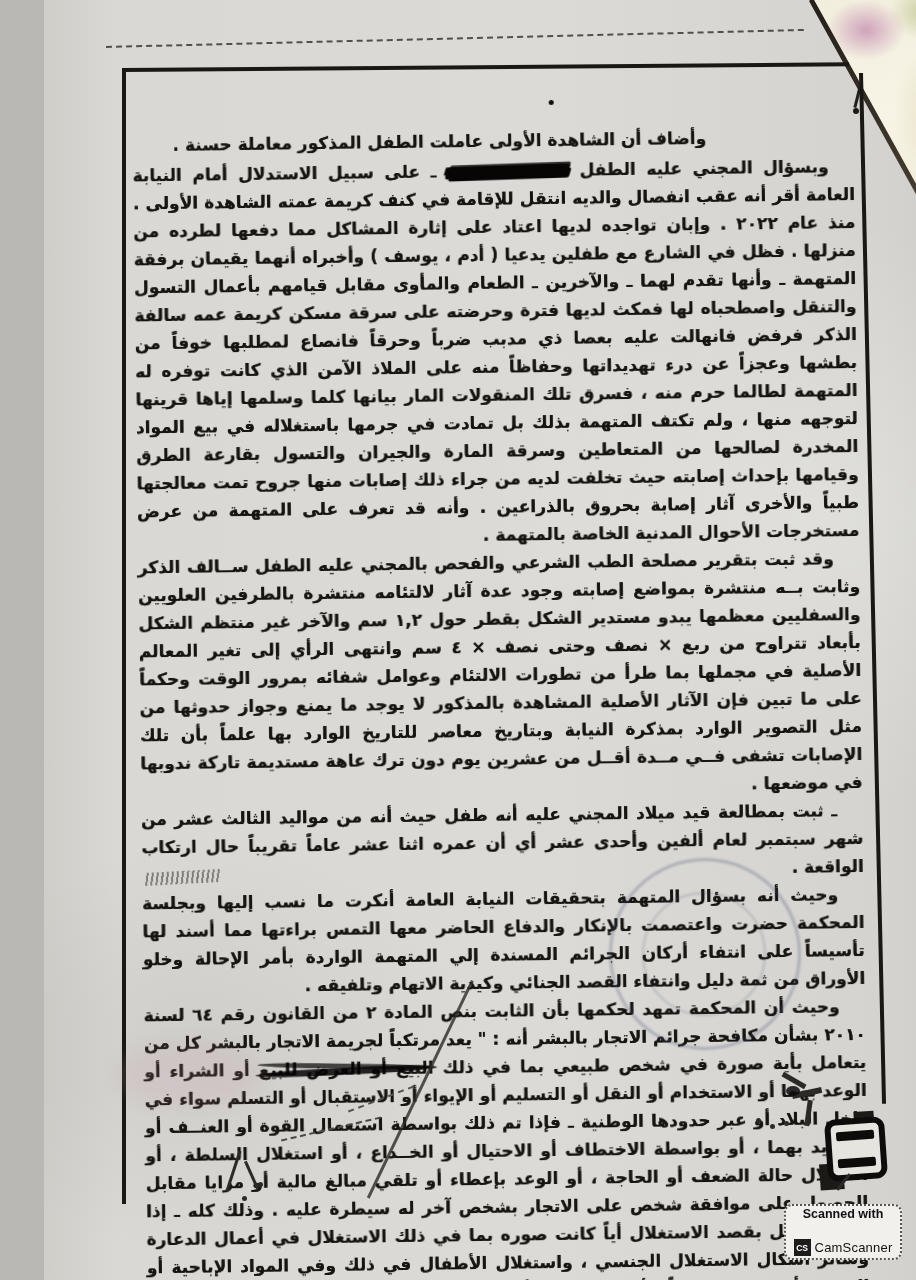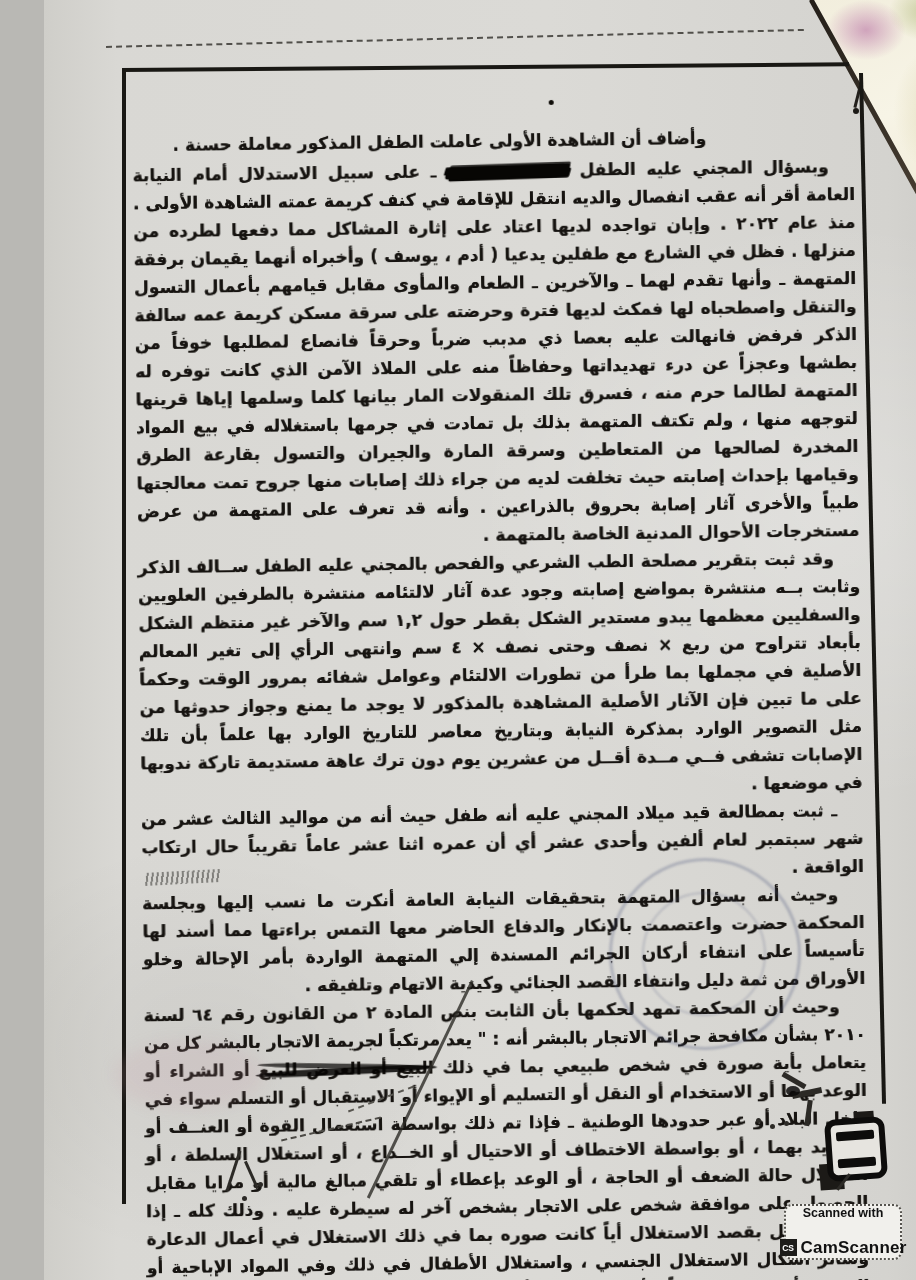--- a/index.html
+++ b/index.html
@@ -109,21 +109,21 @@
   .badge{
     position:absolute;left:740px;top:1204px;width:114px;height:52px;
     border:2px dotted #56544f;border-radius:8px;background:#f1f0ec;
     display:flex;flex-direction:column;align-items:center;justify-content:center;gap:18px;
     font-family:"Liberation Sans", sans-serif;color:#111;
   }
   .badge .line1{font-size:12.5px;font-weight:700;line-height:13px;}
   .badge .row{display:flex;align-items:center;gap:4px;}
   .badge .cs{width:17px;height:17px;border-radius:0;background:#1d1c1a;color:#fff;
     display:flex;align-items:center;justify-content:center;font-size:8.5px;font-weight:700;}
-  .badge .name{font-size:17px;font-weight:700;letter-spacing:.2px;}
+  .badge .name{font-size:13px;font-weight:400;letter-spacing:.2px;}
 </style>
 </head>
 <body>
 
 <div class="page">
 
   <div class="corner"></div>
   <div class="corner-edge"></div>
   <div class="corner-ink"></div>
   <div class="corner-ink-dot"></div>

